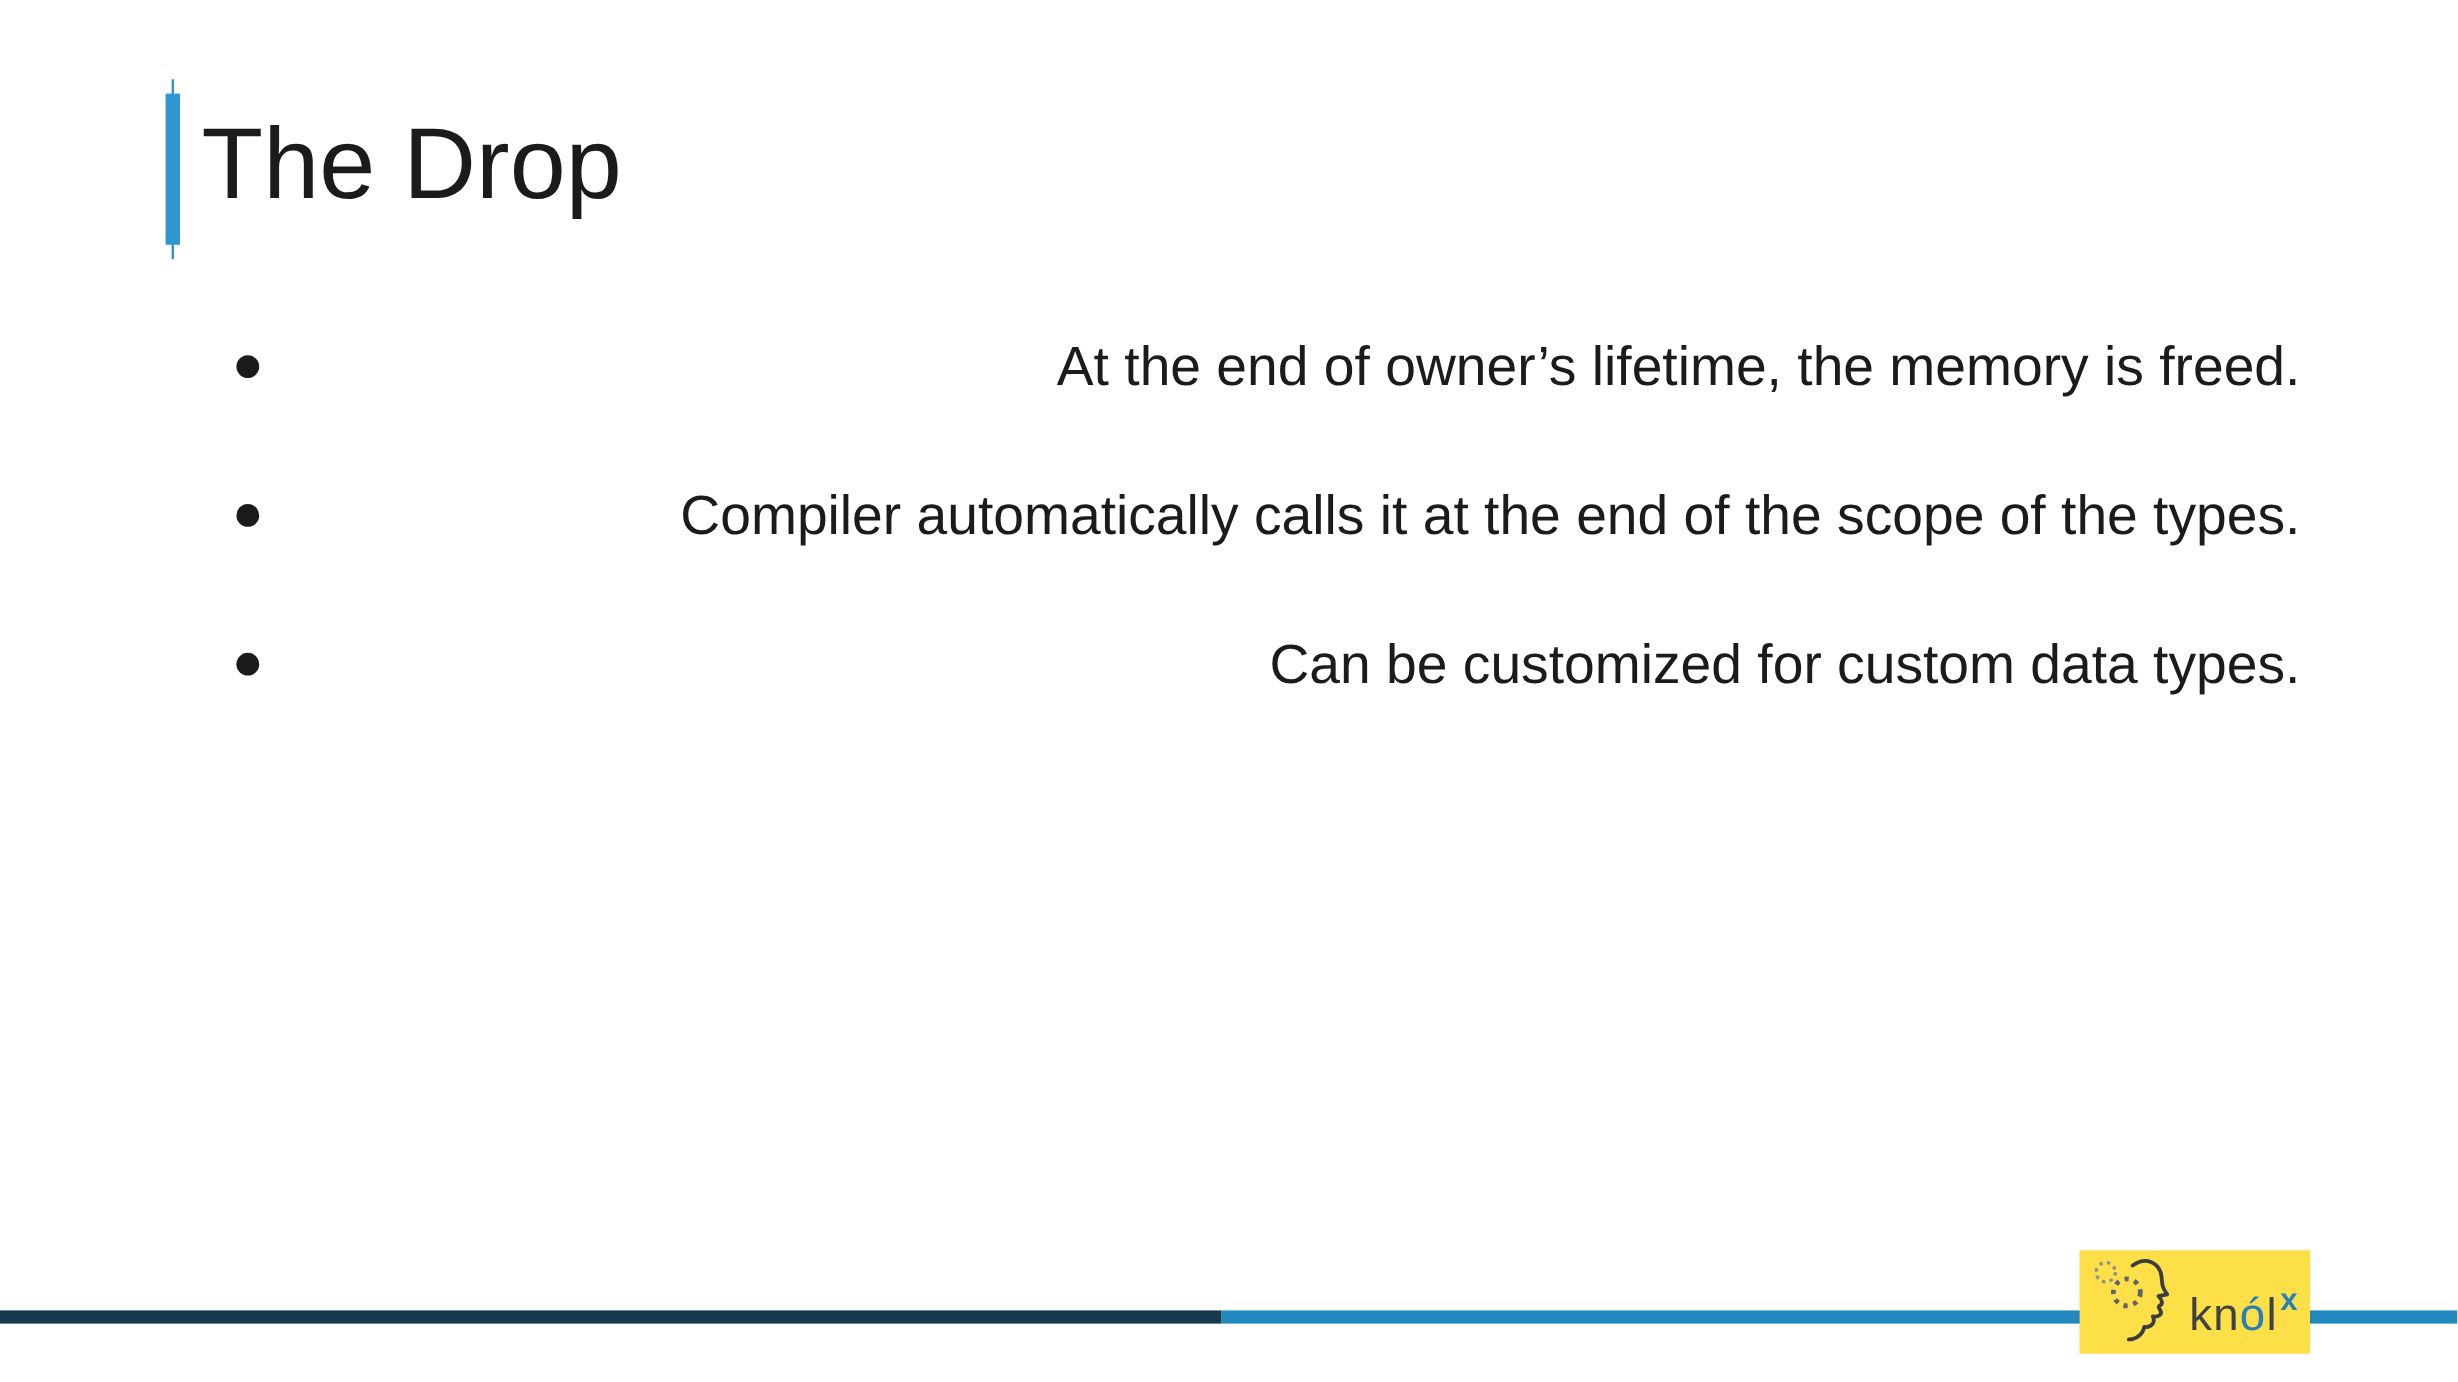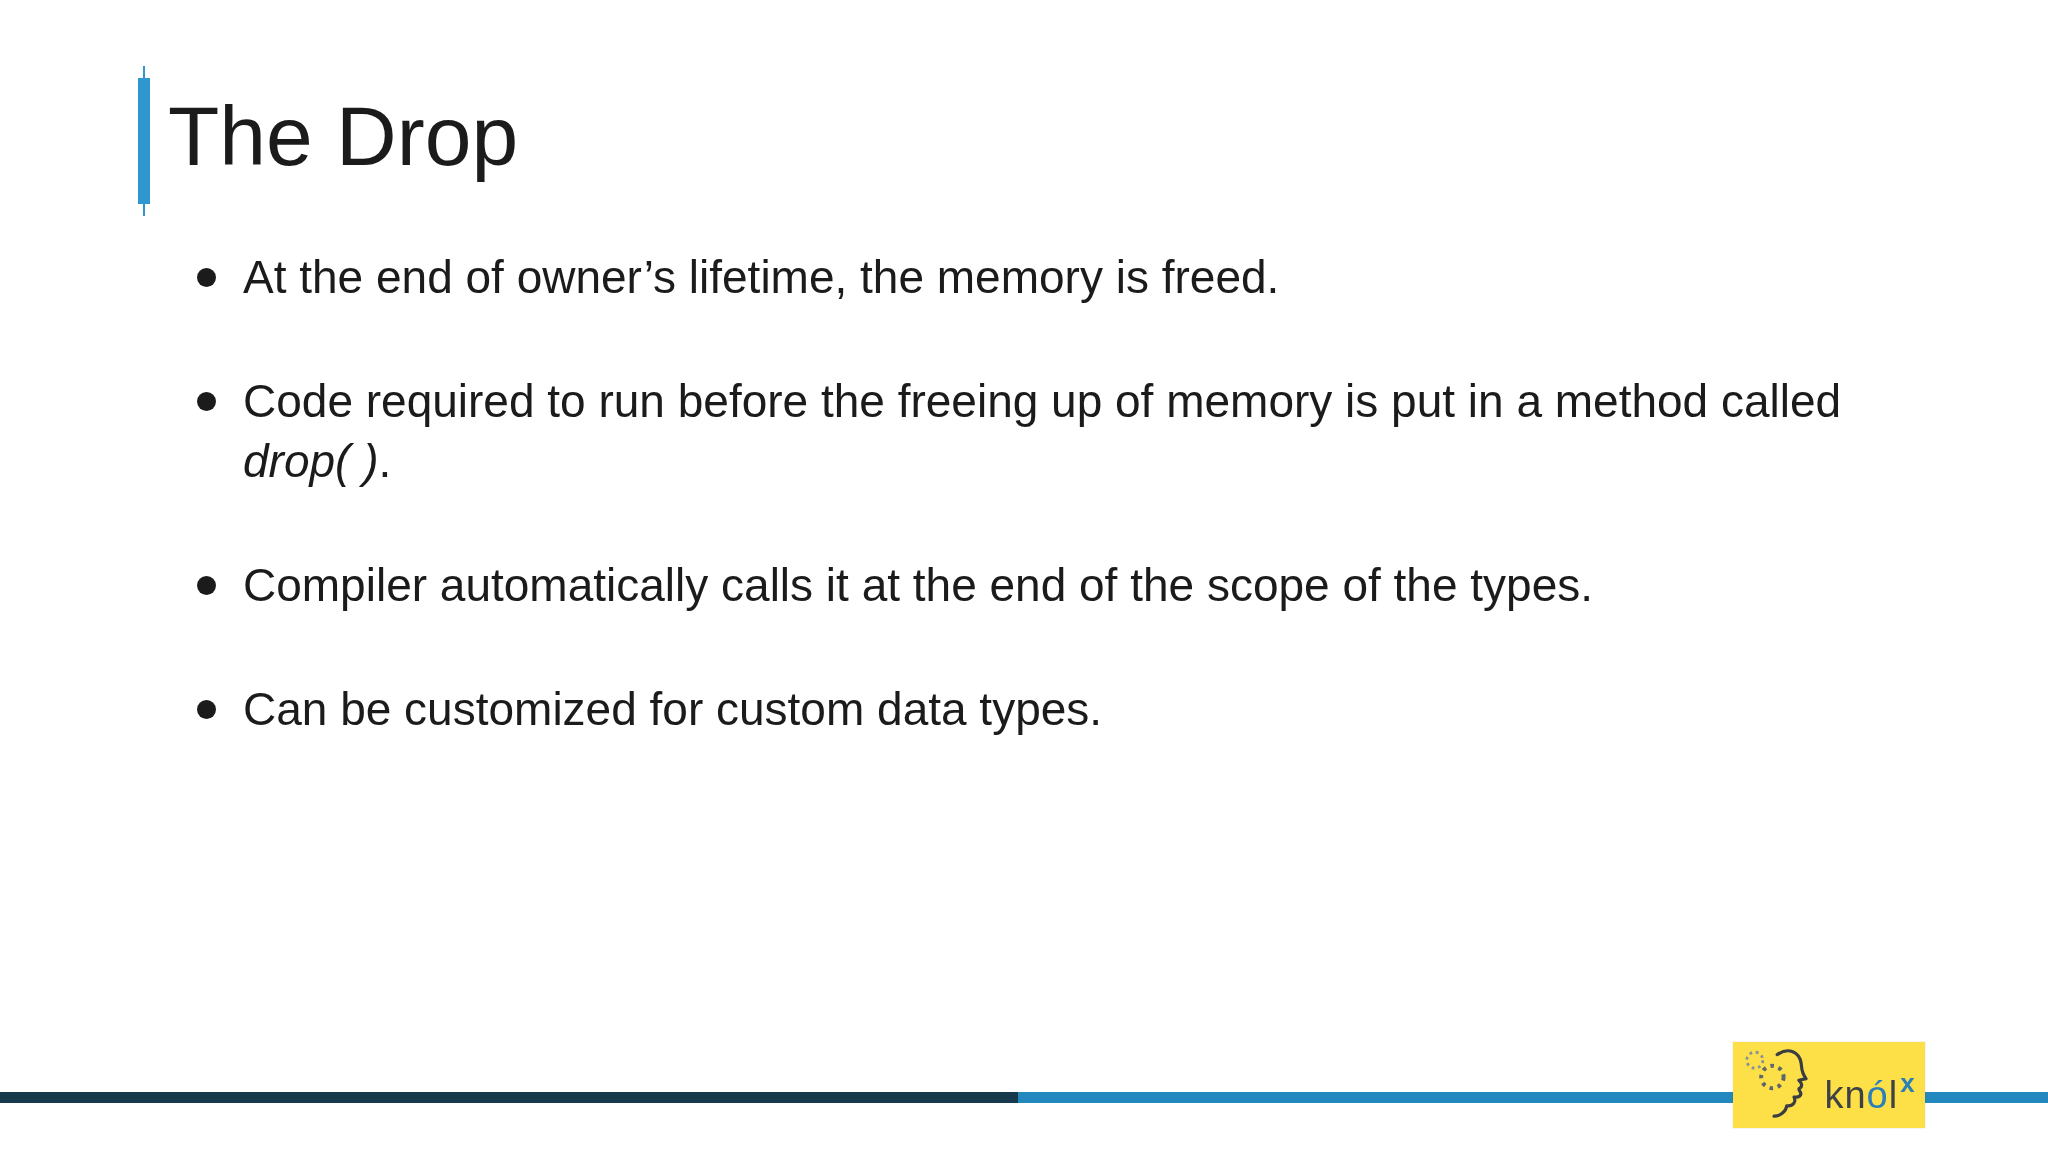--- a/index.html
+++ b/index.html
@@ -12,20 +12,21 @@
   }
   * { margin: 0; padding: 0; box-sizing: border-box; }
   html, body { background: #ffffff; }
   .stage {
     position: relative;
     width: 2048px;
     height: 1152px;
     background: #ffffff;
     overflow: hidden;
     font-family: "Liberation Sans", sans-serif;
+    text-align: right;
   }
 
   
   .accent-bar {
     position: absolute;
     left: 138px;
     top: 78px;
     width: 12px;
     height: 126px;
     background: var(--accent-blue);
@@ -58,20 +59,21 @@
     width: 1720px;
     list-style: none;
   }
   .bullet-item {
     position: relative;
     padding-left: 46px;
     font-size: 46px;
     line-height: 60px;
     margin-bottom: 64px;
     color: var(--text);
+    margin-top: 28px;
   }
   .bullet-item::before {
     content: "";
     position: absolute;
     left: 0;
     top: 21px;
     width: 19px;
     height: 19px;
     border-radius: 50%;
     background: var(--text);
@@ -131,21 +133,20 @@
 </head>
 <body>
 
 <div class="stage">
 
   <div class="accent-bar"></div>
   <h1 class="slide-title">The Drop</h1>
 
   <ul class="bullet-list">
       <li class="bullet-item"><span class="seg">At the end of owner’s lifetime, the memory is freed.</span></li>
-      <li class="bullet-item"><span class="seg">Code required to run before the freeing up of memory is put in a method called </span><span class="seg italic">drop( )</span><span class="seg">.</span></li>
       <li class="bullet-item"><span class="seg">Compiler automatically calls it at the end of the scope of the types.</span></li>
       <li class="bullet-item"><span class="seg">Can be customized for custom data types.</span></li>
     </ul>
 
   <div class="footer-bar-dark"></div>
   <div class="footer-bar-light"></div>
 
   <div class="logo-box">
     <svg class="logo-head-svg" width="80" height="80" viewBox="0 0 100 100" aria-hidden="true">
       <circle cx="16" cy="19" r="10" fill="none" stroke="#8A9094" stroke-width="3.5" stroke-dasharray="3.5 4.5"></circle>

